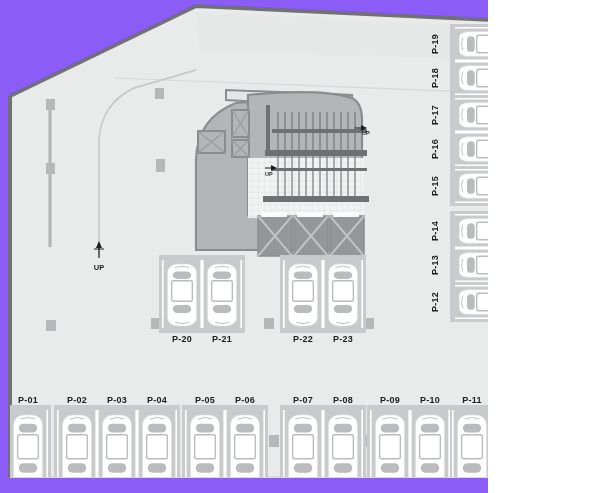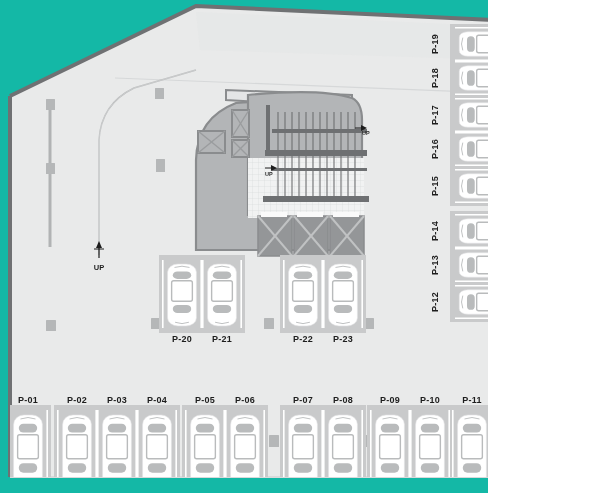--- a/index.html
+++ b/index.html
@@ -8,21 +8,21 @@
     padding: 0;
     background: #ffffff;
   }
   body {
     font-family: "Liberation Sans", sans-serif;
   }
   #plan-root {
     position: relative;
     width: 488px;
     height: 493px;
-    background: #14b8a6;
+    background: #8b5cf6;
     overflow: hidden;
   }
   #plan-svg {
     position: absolute;
     left: 0;
     top: 0;
     width: 600px;
     height: 493px;
     display: block;
   }

